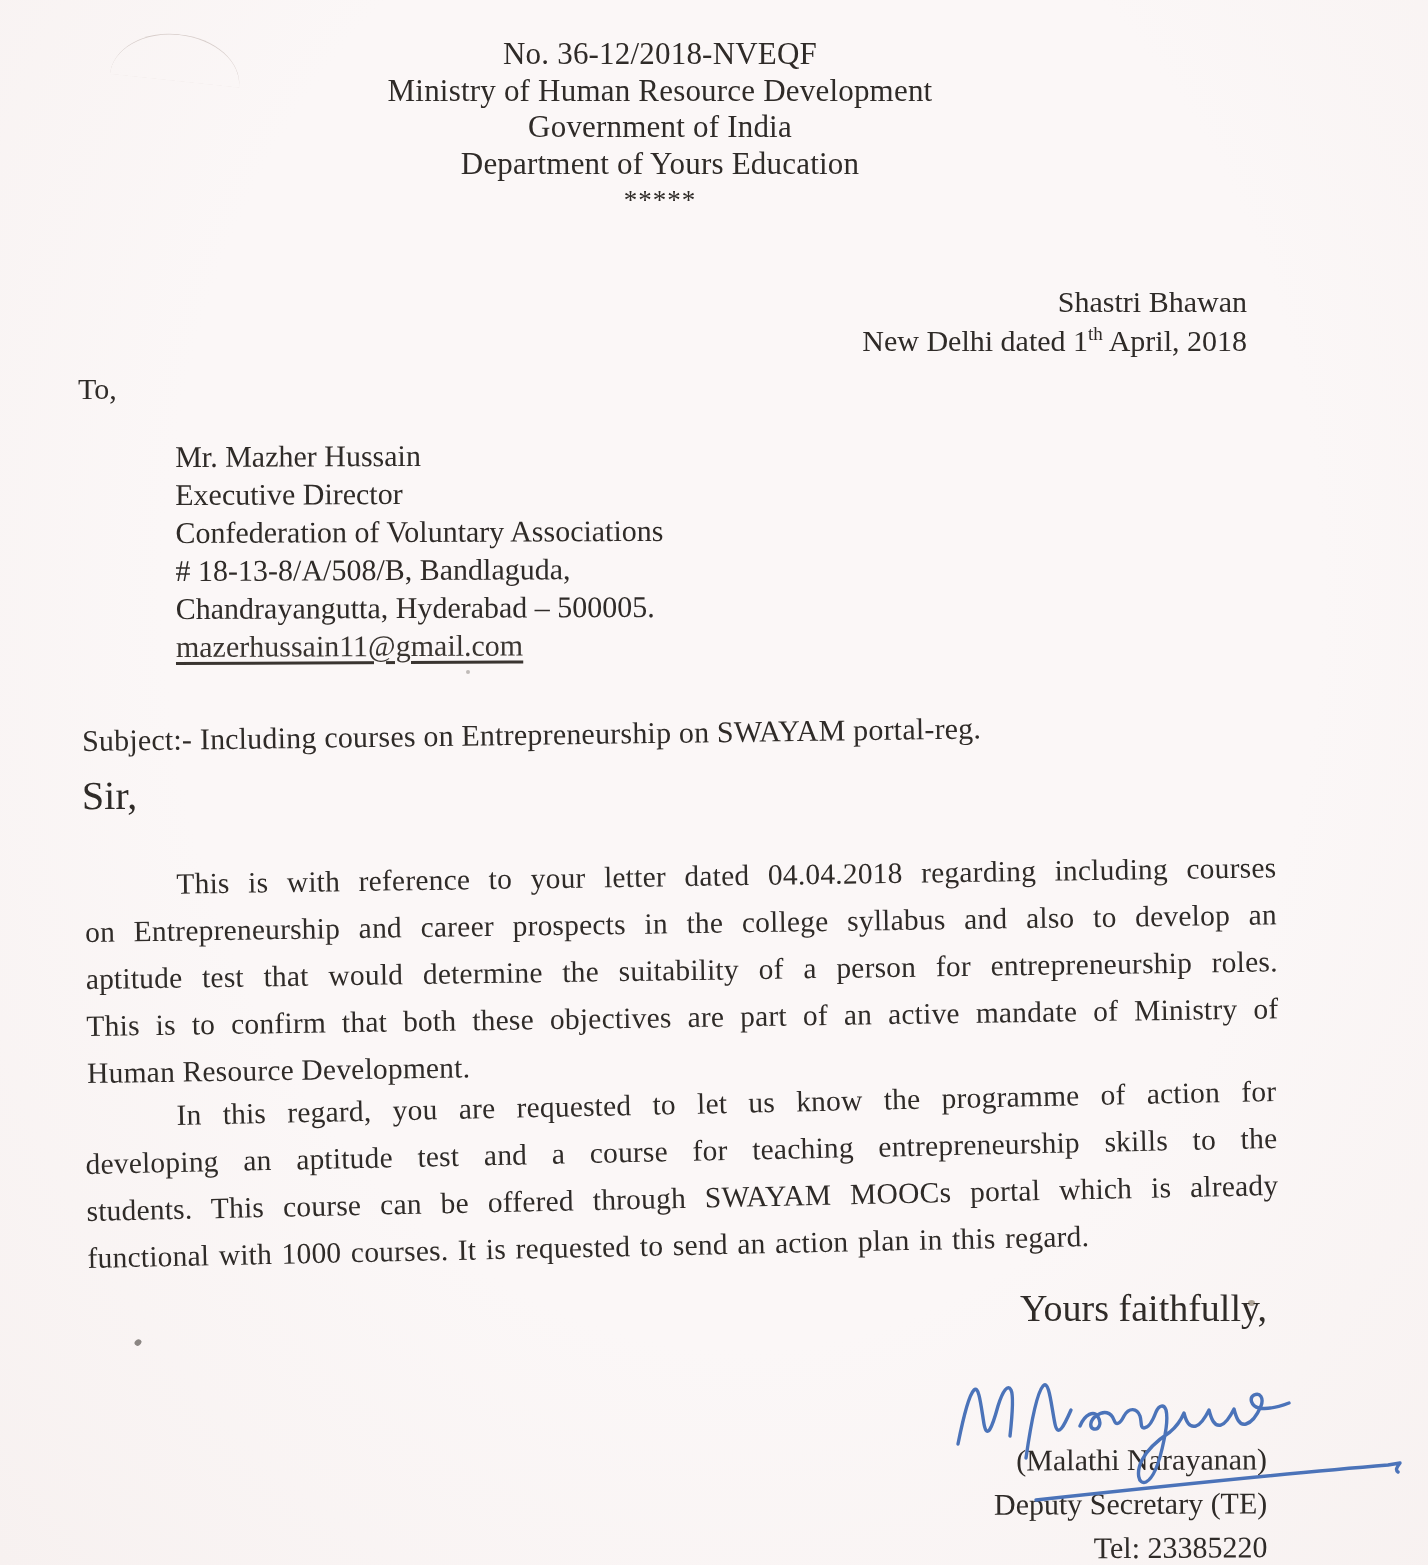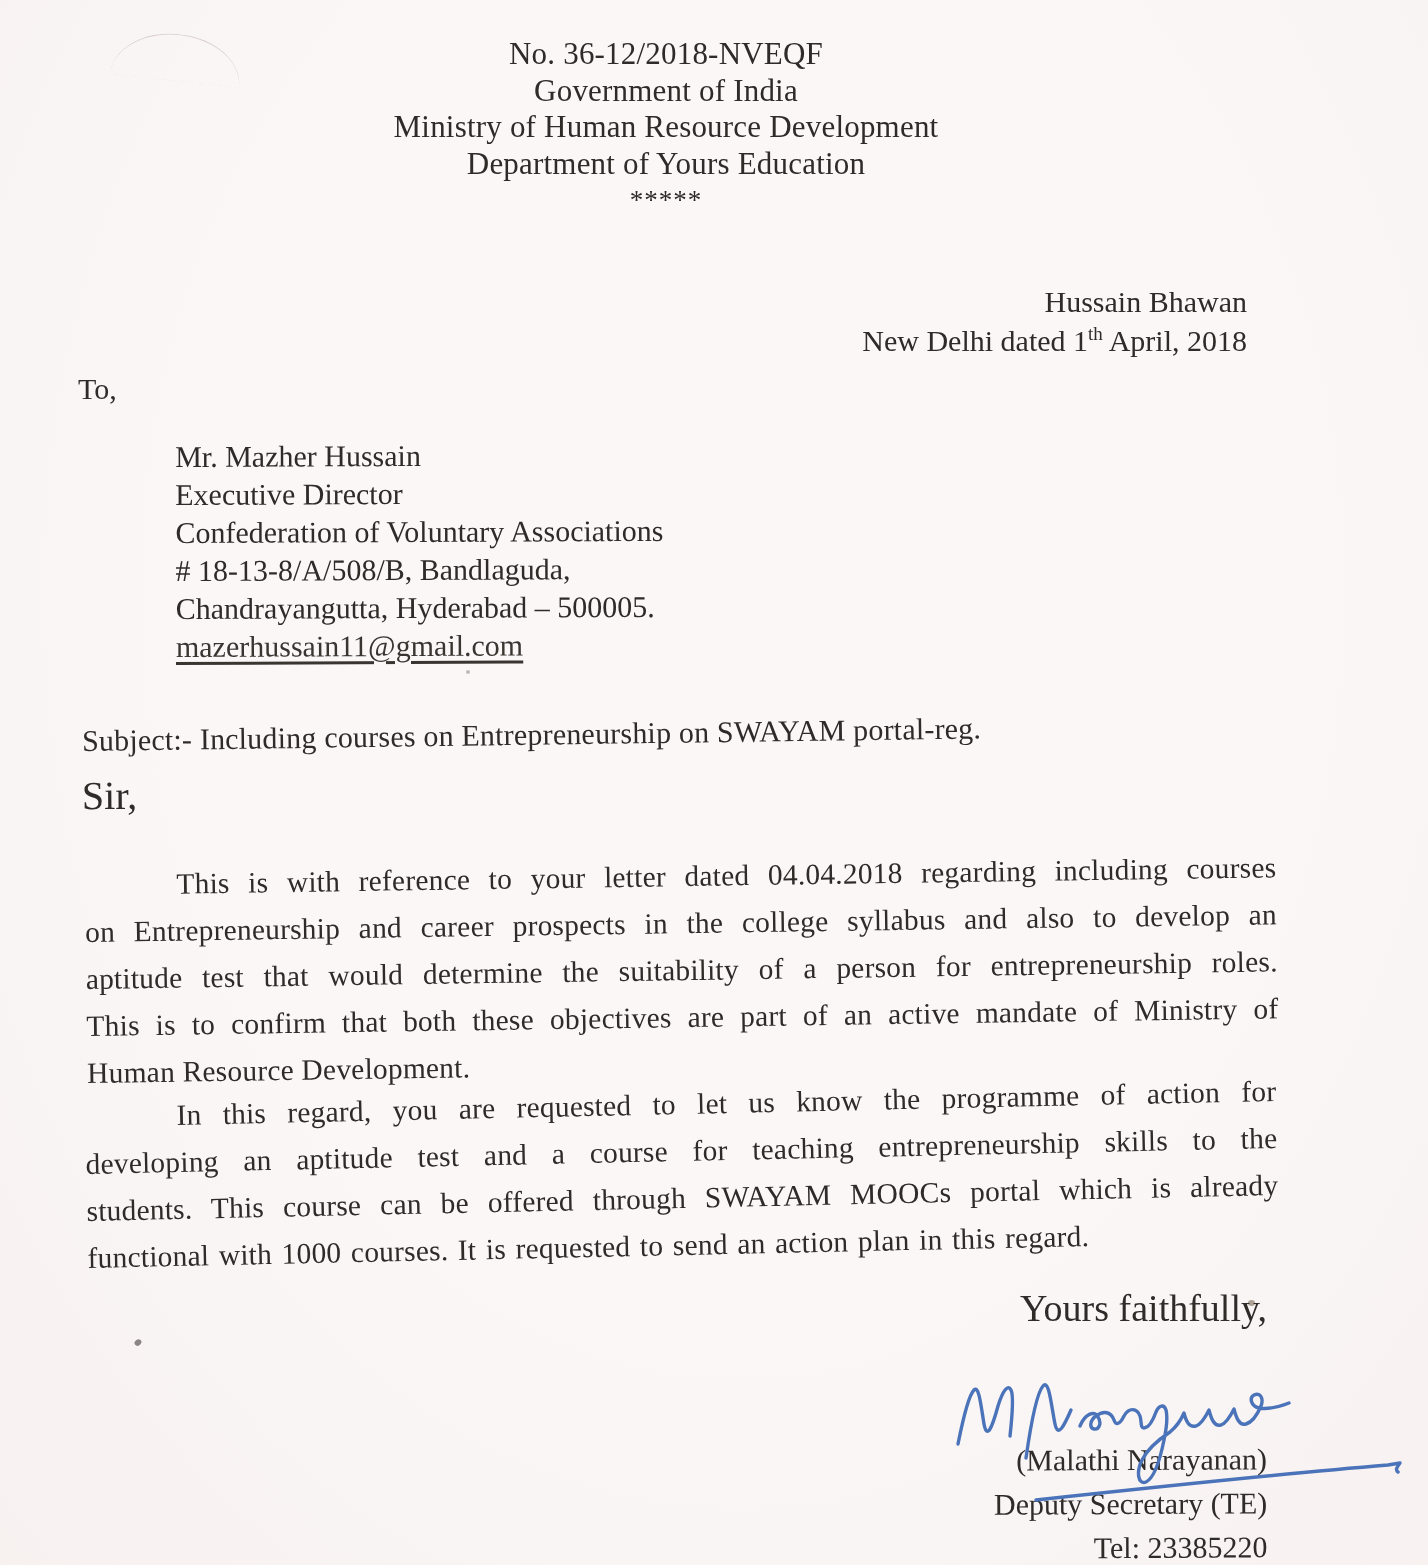--- a/index.html
+++ b/index.html
@@ -18,21 +18,20 @@
   }
   .abs { position: absolute; }
 
   
   .letter-head {
     left: 0; top: 36px; width: 1320px;
     text-align: center;
     font-size: 31px;
     line-height: 36.5px;
     letter-spacing: 0.2px;
-    margin-left: 6px;
   }
   .letter-head .stars { font-size: 27px; letter-spacing: 1px; }
 
   
   .place-date {
     right: 181px; top: 282px;
     text-align: right;
     font-size: 30px;
     line-height: 39px;
   }
@@ -105,28 +104,28 @@
 
 <div class="page">
 
   <div class="abs scratch"></div>
   <div class="abs speck1"></div>
   <div class="abs speck2"></div>
   <div class="abs speck3"></div>
 
   <div class="abs letter-head">
     <div>No. 36-12/2018-NVEQF</div>
+    <div>Ministry of Human Resource Development</div>
     <div>Government of India</div>
-    <div>Ministry of Human Resource Development</div>
     <div>Department of Yours Education</div>
     <div class="stars">*****</div>
   </div>
 
   <div class="abs place-date">
-    <div>Hussain Bhawan</div>
+    <div>Shastri Bhawan</div>
     <div class="date-line"><span>New Delhi dated 1</span><sup>th</sup><span> April, 2018</span></div>
   </div>
 
   <div class="abs to-label">To,</div>
   <div class="abs recipient">
     <div>Mr. Mazher Hussain</div>
     <div>Executive Director</div>
     <div>Confederation of Voluntary Associations</div>
     <div># 18-13-8/A/508/B, Bandlaguda,</div>
     <div>Chandrayangutta, Hyderabad – 500005.</div>

